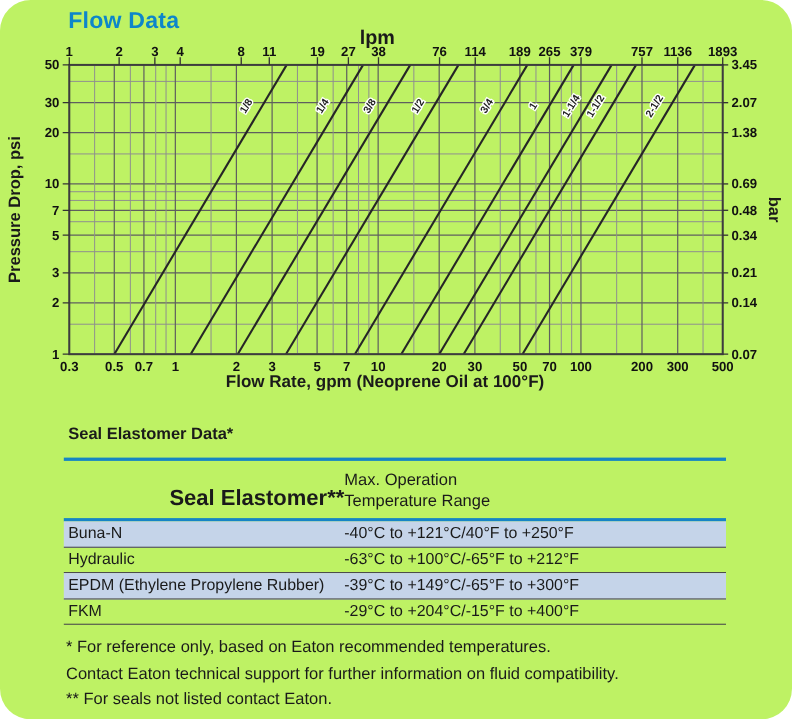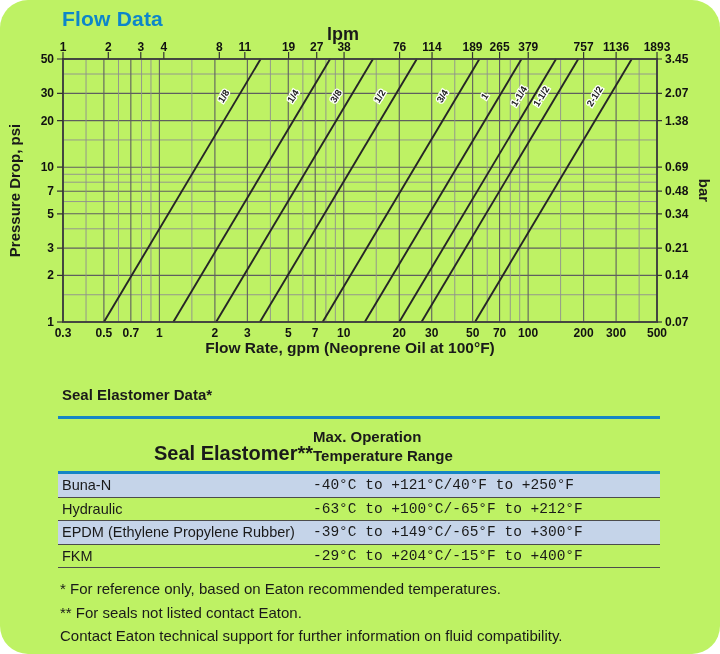--- a/index.html
+++ b/index.html
@@ -23,26 +23,26 @@
   .tick{font-family:"Liberation Sans",sans-serif;font-size:12px;font-weight:bold;fill:#111;}
   .curvelabel{font-family:"Liberation Sans",sans-serif;font-size:9.5px;font-weight:bold;fill:#222;
               paint-order:stroke;stroke:#ffffff;stroke-width:2.5;}
   
   .table-section{position:absolute;left:58px;top:386px;width:602px;}
   .tbl-title{font-size:15px;font-weight:bold;padding-left:4px;}
   .rule-blue{height:3px;background:#1585c5;margin-top:13px;}
   .rule-blue2{height:3px;background:#1585c5;}
   .tbl-header{display:flex;align-items:flex-end;padding:8px 0 6px 0;}
   .hcol1{flex:0 0 251px;font-size:20px;font-weight:bold;padding-left:4px;text-align:right;}
-  .hcol2{flex:1;font-size:15px;font-weight:bold;white-space:pre-line;line-height:19px;}
+  .hcol2{flex:1;font-size:15px;font-weight:normal;white-space:pre-line;line-height:19px;}
   .seal-row{display:flex;align-items:center;height:22.5px;font-size:14.5px;border-bottom:1.5px solid #4c4c4c;}
   .seal-row:last-child{border-bottom:1.5px solid #8c8c8c;}
   .seal-row.hl{background:#c5d4e9;}
   .rcol1{flex:0 0 251px;padding-left:4px;}
-  .rcol2{flex:1;font-family:Liberation Mono, monospace;}
+  .rcol2{flex:1;}
   .footnotes{margin-top:9px;padding-left:2px;}
   .footnote{font-size:15px;line-height:23.5px;}
 </style>
 </head>
 <body>
 
 <div class="page">
 
   <div class="chart-area">
     <div class="chart-title">Flow Data</div>
@@ -231,18 +231,18 @@
       <div class="rcol1">EPDM (Ethylene Propylene Rubber)</div>
       <div class="rcol2">-39°C to +149°C/-65°F to +300°F</div>
     </div>
     <div class="seal-row">
       <div class="rcol1">FKM</div>
       <div class="rcol2">-29°C to +204°C/-15°F to +400°F</div>
     </div>
 
     <div class="footnotes">
       <div class="footnote">* For reference only, based on Eaton recommended temperatures.</div>
+      <div class="footnote">Contact Eaton technical support for further information on fluid compatibility.</div>
       <div class="footnote">** For seals not listed contact Eaton.</div>
-      <div class="footnote">Contact Eaton technical support for further information on fluid compatibility.</div>
     </div>
   </div>
 
 </div>
 
 </body></html>

